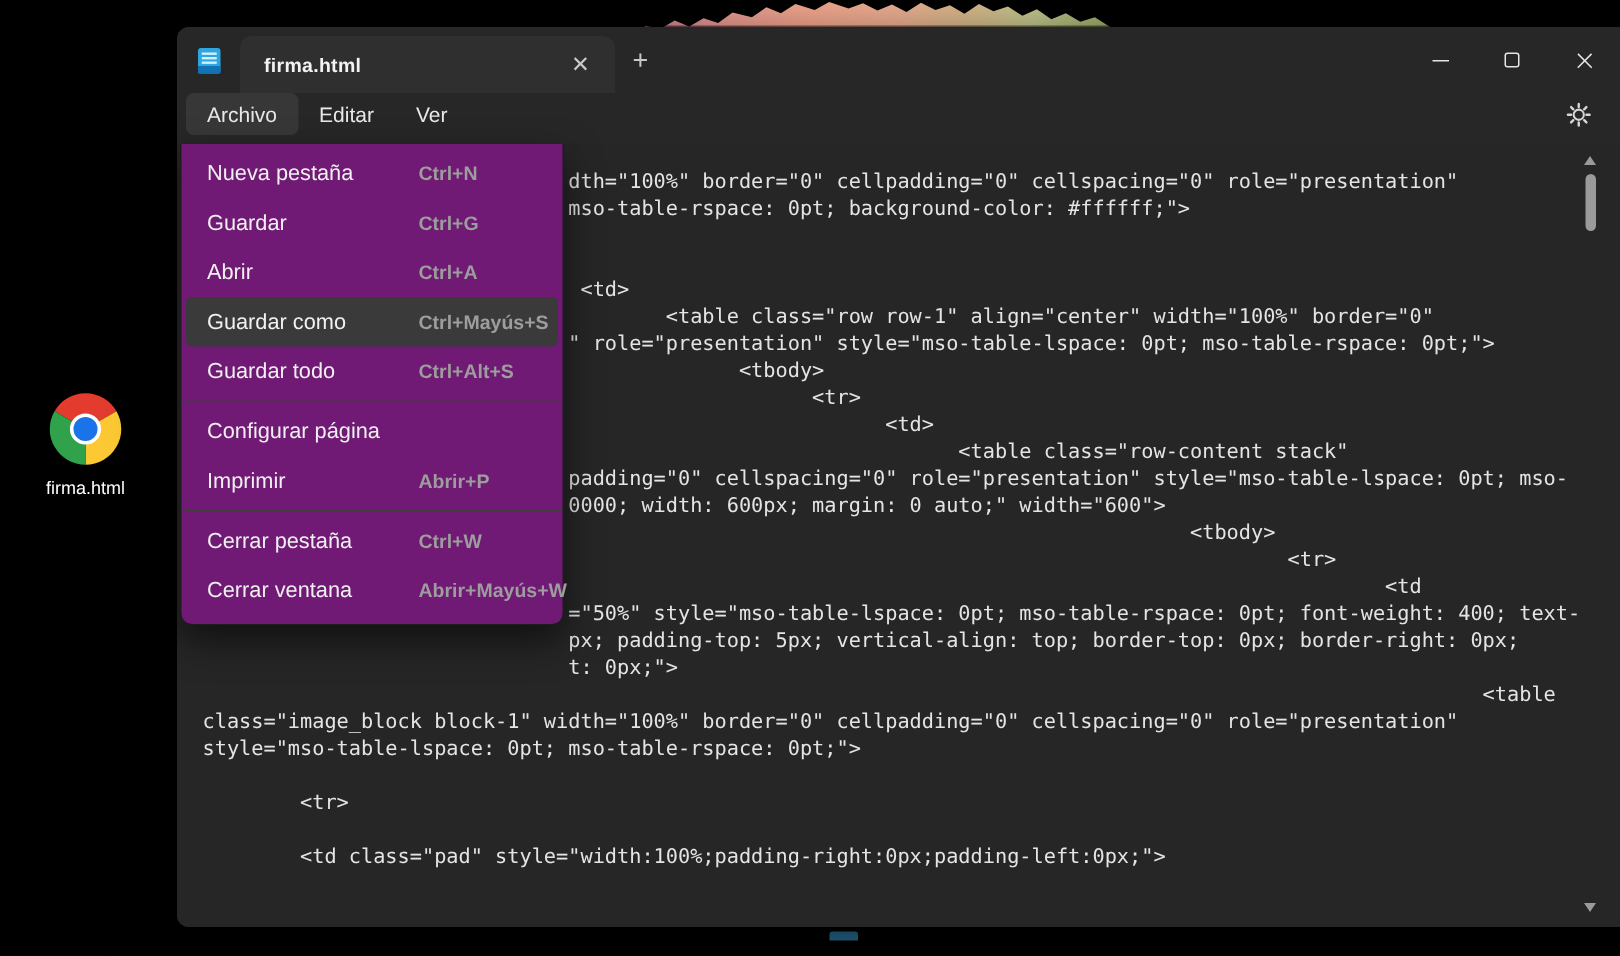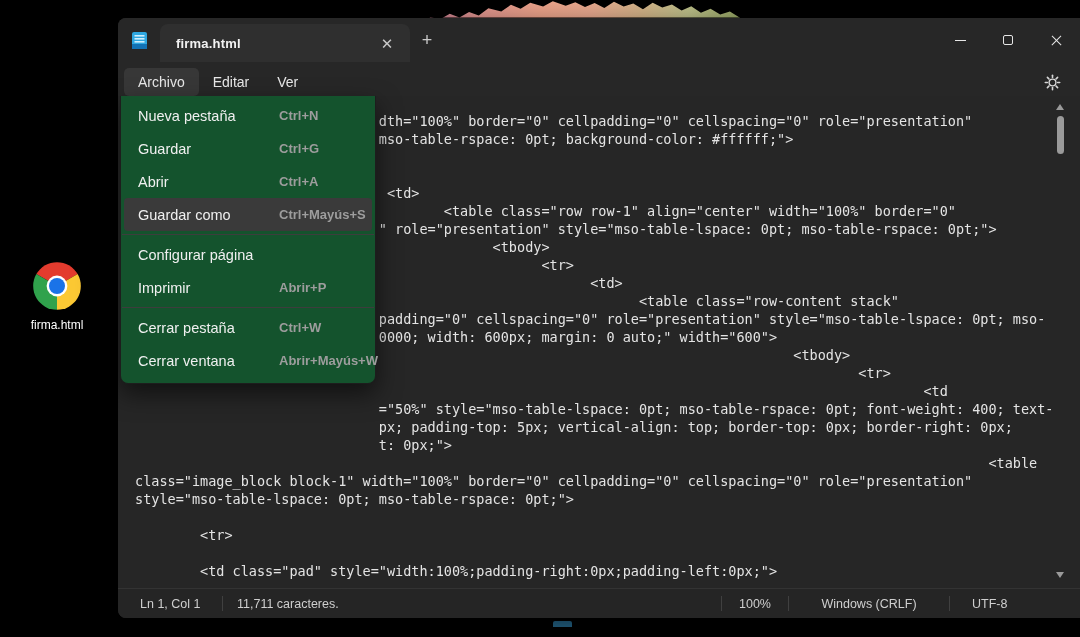--- a/index.html
+++ b/index.html
@@ -41,21 +41,21 @@
   .win-btn { width:48px; display:flex; align-items:center; justify-content:center; }
   .ic-min { width:11px; height:1px; background:#e6e6e6; }
   .ic-max { width:10px; height:10px; border:1.2px solid #e6e6e6; border-radius:2px; }
   .ic-close { position:relative; width:13px; height:13px; }
   .ic-close::before,.ic-close::after { content:""; position:absolute; left:0; top:6px;
     width:13px; height:1.2px; background:#e6e6e6; }
   .ic-close::before { transform:rotate(45deg); }
   .ic-close::after  { transform:rotate(-45deg); }
 
   
-  .menubar { height:34px; display:flex; align-items:flex-end; padding:0 10px 0 6px;
+  .menubar { height:34px; display:flex; align-items:flex-start; padding:0 10px 0 6px;
     background:#272727; flex:0 0 auto; }
   .menu-btn { padding:6px 14px; font-size:14px; color:#e8e8e8; border-radius:5px; }
   .menu-btn.active { background:#373737; }
   .menubar-spacer { flex:1; }
   .gear-btn { width:36px; height:28px; display:flex; align-items:center; justify-content:center; border-radius:5px; }
 
   
   .editor { position:relative; flex:1; background:#262626; overflow:hidden; }
   .code { position:absolute; left:0; top:0; padding:16px 0 0 17px;
     font-family:"DejaVu Sans Mono","Liberation Mono",monospace;
@@ -75,21 +75,21 @@
     display:flex; align-items:center; font-size:12.5px; color:#cfcfcf; }
   .sb-cell { padding:0 14px; white-space:nowrap; }
   .sb-cell.first { padding-left:22px; min-width:104px; }
   .sb-sep { width:1px; height:15px; background:#404040; flex:0 0 auto; }
   .sb-spacer { flex:1; }
   .sb-zoom { min-width:66px; text-align:center; }
   .sb-eol  { min-width:160px; text-align:center; }
   .sb-enc  { min-width:130px; text-align:left; padding-left:22px; }
 
   
-  .file-menu { position:absolute; left:2px; top:78px; width:256px; background:#14532d;
+  .file-menu { position:absolute; left:2px; top:78px; width:256px; background:#701a75;
     border:1px solid #1d1d1d; border-top:none; border-radius:0 0 8px 8px;
     box-shadow:0 10px 24px rgba(0,0,0,.55); padding:3px 0 6px 0; z-index:10; }
   .menu-item { position:relative; height:33px; margin:0 3px; border-radius:4px;
     display:flex; align-items:center; }
   .menu-item.hl { background:#3a3a3a; }
   .mi-label { padding-left:14px; font-size:14.5px; color:#f0f0f0; }
   .mi-short { position:absolute; left:155px; font-size:13px; color:#9d9d9d;font-weight:bold; }
   .menu-sep { height:1px; background:#3d3d3d; margin:3px 1px; }
 </style>
 </head>
@@ -193,50 +193,42 @@
         &lt;tr&gt;
 
         &lt;td class="pad" style="width:100%;padding-right:0px;padding-left:0px;"&gt;</pre>
     <div class="scrollbar">
       <div class="sb-up"></div>
       <div class="sb-thumb"></div>
       <div class="sb-down"></div>
     </div>
   </div>
 
-  <div class="statusbar">
-    <div class="sb-cell first">Ln 1, Col 1</div>
-    <div class="sb-sep"></div>
-    <div class="sb-cell">11,711 caracteres.</div>
-    <div class="sb-spacer"></div>
-    <div class="sb-sep"></div>
-    <div class="sb-cell sb-zoom">100%</div>
-    <div class="sb-sep"></div>
-    <div class="sb-cell sb-eol">Windows (CRLF)</div>
-    <div class="sb-sep"></div>
-    <div class="sb-cell sb-enc">UTF-8</div>
-  </div>
 
   <div class="file-menu">
       <div class="menu-item">
         <span class="mi-label">Nueva pestaña</span>
         <span class="mi-short">Ctrl+N</span>
       </div>
       <div class="menu-item">
         <span class="mi-label">Guardar</span>
         <span class="mi-short">Ctrl+G</span>
       </div>
       <div class="menu-item">
         <span class="mi-label">Abrir</span>
         <span class="mi-short">Ctrl+A</span>
       </div>
       <div class="menu-item hl">
         <span class="mi-label">Guardar como</span>
         <span class="mi-short">Ctrl+Mayús+S</span>
       </div>
+      <div class="menu-item">
+        <span class="mi-label">Guardar todo</span>
+        <span class="mi-short">Ctrl+Alt+S</span>
+      </div>
       <div class="menu-sep"></div>
       <div class="menu-item">
         <span class="mi-label">Configurar página</span>
       </div>
       <div class="menu-item">
         <span class="mi-label">Imprimir</span>
         <span class="mi-short">Abrir+P</span>
       </div>
       <div class="menu-sep"></div>
       <div class="menu-item">

